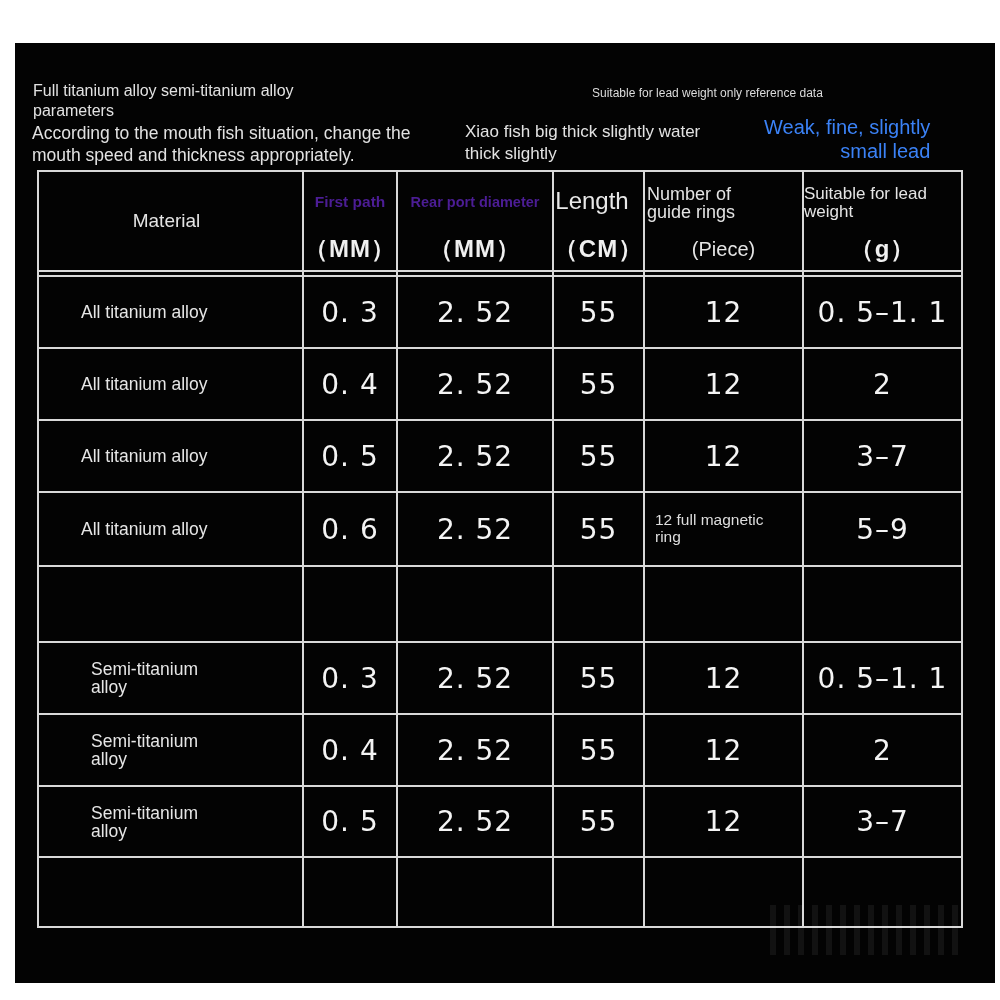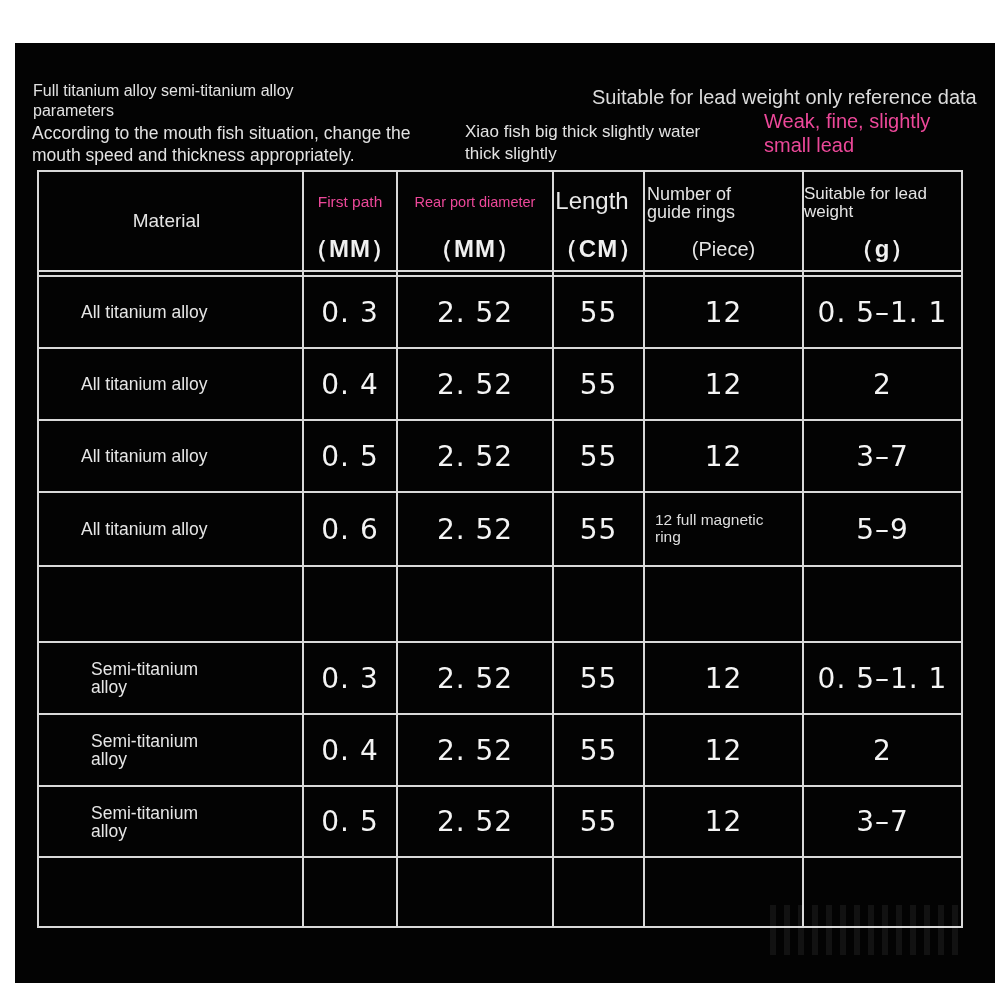--- a/index.html
+++ b/index.html
@@ -2,29 +2,29 @@
 <html><head>
 <meta charset="utf-8">
 <style>
   html, body { margin:0; padding:0; background:#ffffff; }
   body { width:1000px; height:1000px; position:relative; overflow:hidden;
          font-family:"Liberation Sans", sans-serif; color:#e8e8e8; }
   .panel { position:absolute; left:15px; top:43px; width:980px; height:940px; background:#030303; }
   .t { position:absolute; line-height:1.0; white-space:nowrap; }
   .intro1 { left:33px; top:81px; font-size:16px; line-height:20px; color:#e2e2e2; }
   .intro2 { left:32px; top:122px; font-size:17.5px; line-height:22px; color:#e2e2e2; }
-  .note-ref { left:592px; top:87px; font-size:20px; color:#dcdcdc; }
+  .note-ref { left:592px; top:87px; font-size:12px; color:#dcdcdc; }
   .note-fish { left:465px; top:121px; font-size:17px; line-height:22px; color:#e2e2e2; }
-  .note-weak { left:764px; top:109px; font-size:20px; line-height:24px; color:#ec4899; }
+  .note-weak { left:764px; top:115px; font-size:20px; line-height:24px; color:#3b82f6;text-align:right; }
   .grid { position:absolute; left:37px; top:170px; width:926px; height:758px; }
   .vl { position:absolute; top:0; width:2px; height:100%; background:#d9d9d9; }
   .hl { position:absolute; left:0; width:100%; height:2px; background:#d9d9d9; }
   .cell { position:absolute; display:flex; align-items:center; justify-content:center;
           text-align:center; color:#f0f0f0; }
-  .hdr-small { font-size:15.5px; color:#ec4899; }
+  .hdr-small { font-size:15.5px; color:#4c1d95;font-weight:bold; }
   .hdr-unit { font-family:Liberation Sans, sans-serif; font-weight:bold; font-size:24px; letter-spacing:1px; }
   .hdr-unit-thin { font-size:20px; color:#e4e4e4; }
   .mat { font-size:17.5px; color:#e6e6e6; justify-content:flex-start; text-align:left; }
   .num { font-family:"DejaVu Sans", sans-serif; font-size:28px; color:#f4f4f4; letter-spacing:1px; }
   .small-note { font-size:15.5px; line-height:17px; color:#dedede; justify-content:flex-start; text-align:left; }
   .wm { position:absolute; left:770px; top:905px; width:190px; height:50px; opacity:0.06;
         background:repeating-linear-gradient(90deg,#fff 0 6px,transparent 6px 14px); }
 </style>
 </head>
 <body>

